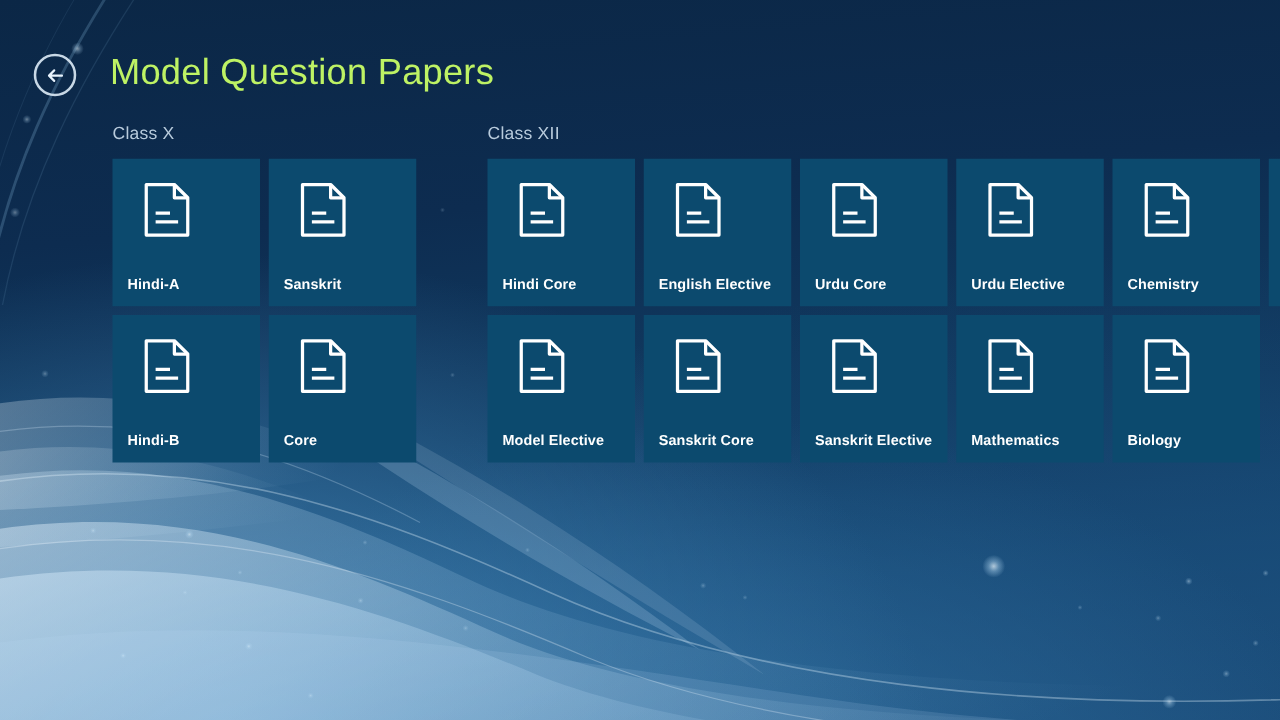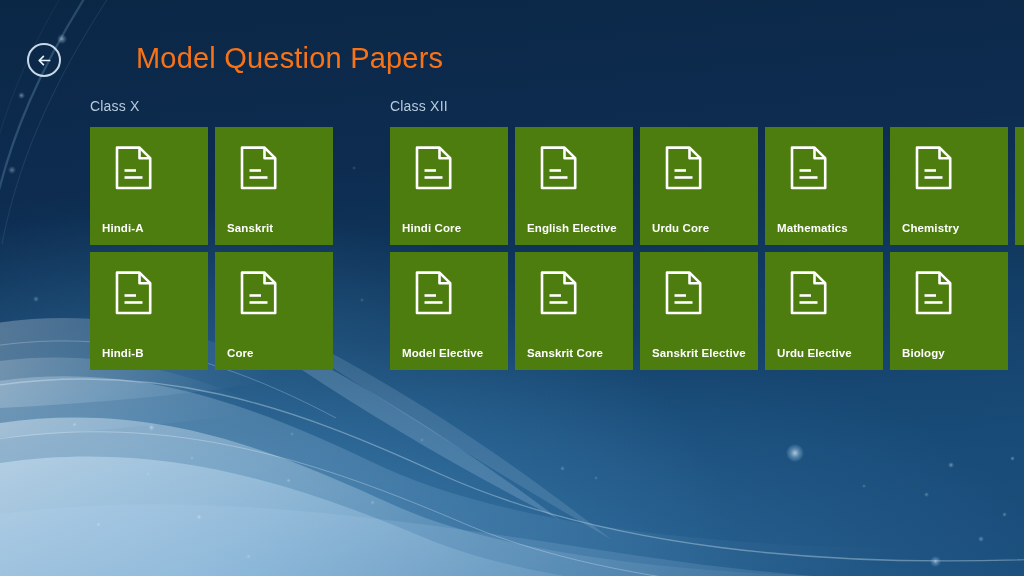--- a/index.html
+++ b/index.html
@@ -49,24 +49,23 @@
     display: flex; align-items: center; justify-content: center;
     cursor: pointer;
   }
   .back-btn svg { display: block; }
 
   .page-title {
     position: absolute;
     left: 88px; top: 42px;
     font-size: 29px;
     font-weight: 400;
-    color: #f97316;
+    color: #bef264;
     letter-spacing: .2px;
     white-space: nowrap;
-    margin-left: 48px;
   }
 
   
   .group { position: absolute; top: 98px; }
   .group-classx  { left: 90px; }
   .group-classxii{ left: 390px; }
 
   .group-title {
     font-size: 14px;
     font-weight: 400;
@@ -79,21 +78,21 @@
   .grid {
     display: grid;
     grid-auto-flow: column;
     grid-template-rows: 118px 118px;
     grid-auto-columns: 118px;
     gap: 7px;
   }
 
   .tile {
     position: relative;
-    background: #4d7c0f;
+    background: #0c4a6e;
     cursor: pointer;
     overflow: hidden;
   }
 
   .tile-icon {
     position: absolute;
     left: 24px; top: 18px;
     width: 40px; height: 46px;
   }
 
@@ -317,31 +316,31 @@
         <div class="tile-label">Sanskrit Elective</div>
       </div>
 
       <div class="tile">
         <svg class="tile-icon" viewBox="0 0 40 46">
           <path d="M3 2.6 H25.5 L36.2 13.2 V43 H3 Z" fill="none" stroke="#fff" stroke-width="2.6" stroke-linejoin="round"></path>
           <path d="M25.5 2.6 V13.2 H36.2" fill="none" stroke="#fff" stroke-width="2.6" stroke-linejoin="round"></path>
           <path d="M10.5 25.5 H22" stroke="#fff" stroke-width="2.6"></path>
           <path d="M10.5 32.5 H28.5" stroke="#fff" stroke-width="2.6"></path>
         </svg>
+        <div class="tile-label">Urdu Elective</div>
+      </div>
+
+      <div class="tile">
+        <svg class="tile-icon" viewBox="0 0 40 46">
+          <path d="M3 2.6 H25.5 L36.2 13.2 V43 H3 Z" fill="none" stroke="#fff" stroke-width="2.6" stroke-linejoin="round"></path>
+          <path d="M25.5 2.6 V13.2 H36.2" fill="none" stroke="#fff" stroke-width="2.6" stroke-linejoin="round"></path>
+          <path d="M10.5 25.5 H22" stroke="#fff" stroke-width="2.6"></path>
+          <path d="M10.5 32.5 H28.5" stroke="#fff" stroke-width="2.6"></path>
+        </svg>
         <div class="tile-label">Mathematics</div>
-      </div>
-
-      <div class="tile">
-        <svg class="tile-icon" viewBox="0 0 40 46">
-          <path d="M3 2.6 H25.5 L36.2 13.2 V43 H3 Z" fill="none" stroke="#fff" stroke-width="2.6" stroke-linejoin="round"></path>
-          <path d="M25.5 2.6 V13.2 H36.2" fill="none" stroke="#fff" stroke-width="2.6" stroke-linejoin="round"></path>
-          <path d="M10.5 25.5 H22" stroke="#fff" stroke-width="2.6"></path>
-          <path d="M10.5 32.5 H28.5" stroke="#fff" stroke-width="2.6"></path>
-        </svg>
-        <div class="tile-label">Urdu Elective</div>
       </div>
 
       <div class="tile">
         <svg class="tile-icon" viewBox="0 0 40 46">
           <path d="M3 2.6 H25.5 L36.2 13.2 V43 H3 Z" fill="none" stroke="#fff" stroke-width="2.6" stroke-linejoin="round"></path>
           <path d="M25.5 2.6 V13.2 H36.2" fill="none" stroke="#fff" stroke-width="2.6" stroke-linejoin="round"></path>
           <path d="M10.5 25.5 H22" stroke="#fff" stroke-width="2.6"></path>
           <path d="M10.5 32.5 H28.5" stroke="#fff" stroke-width="2.6"></path>
         </svg>
         <div class="tile-label">Chemistry</div>

